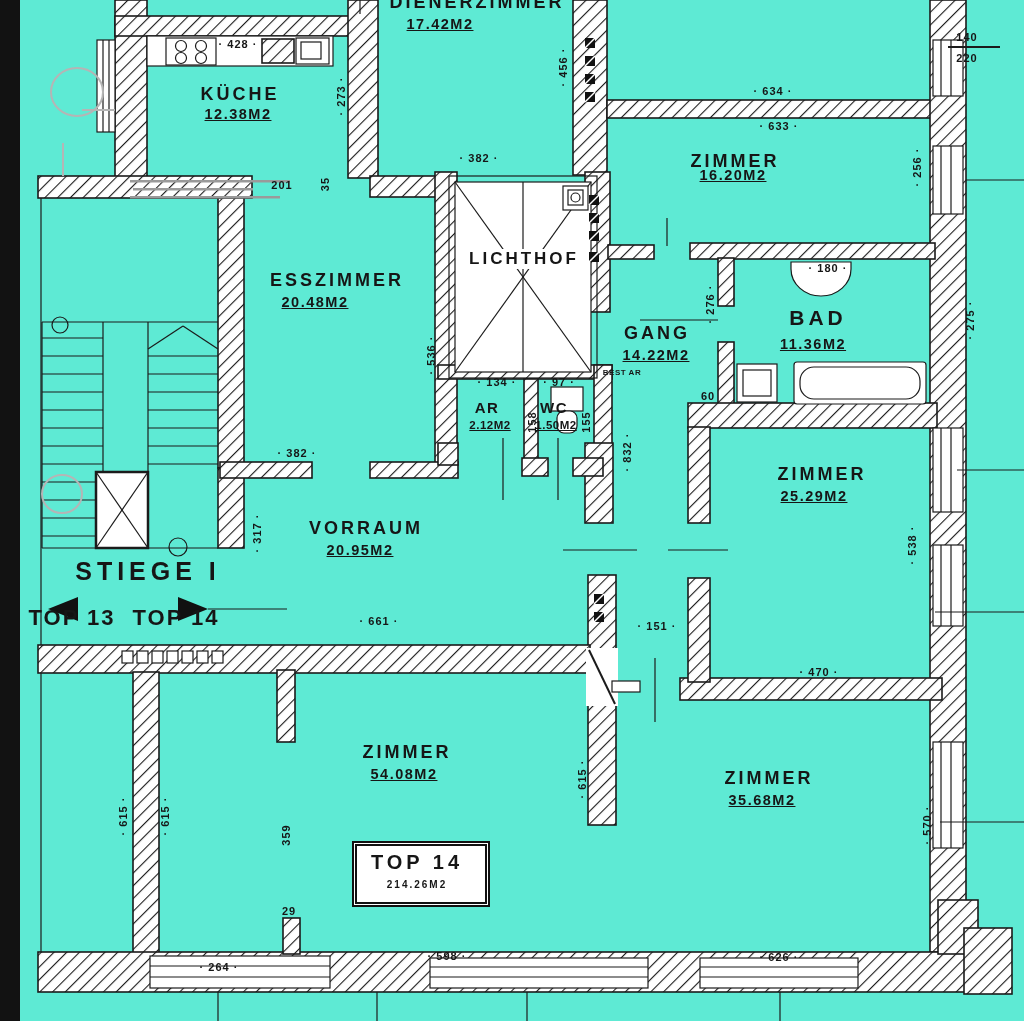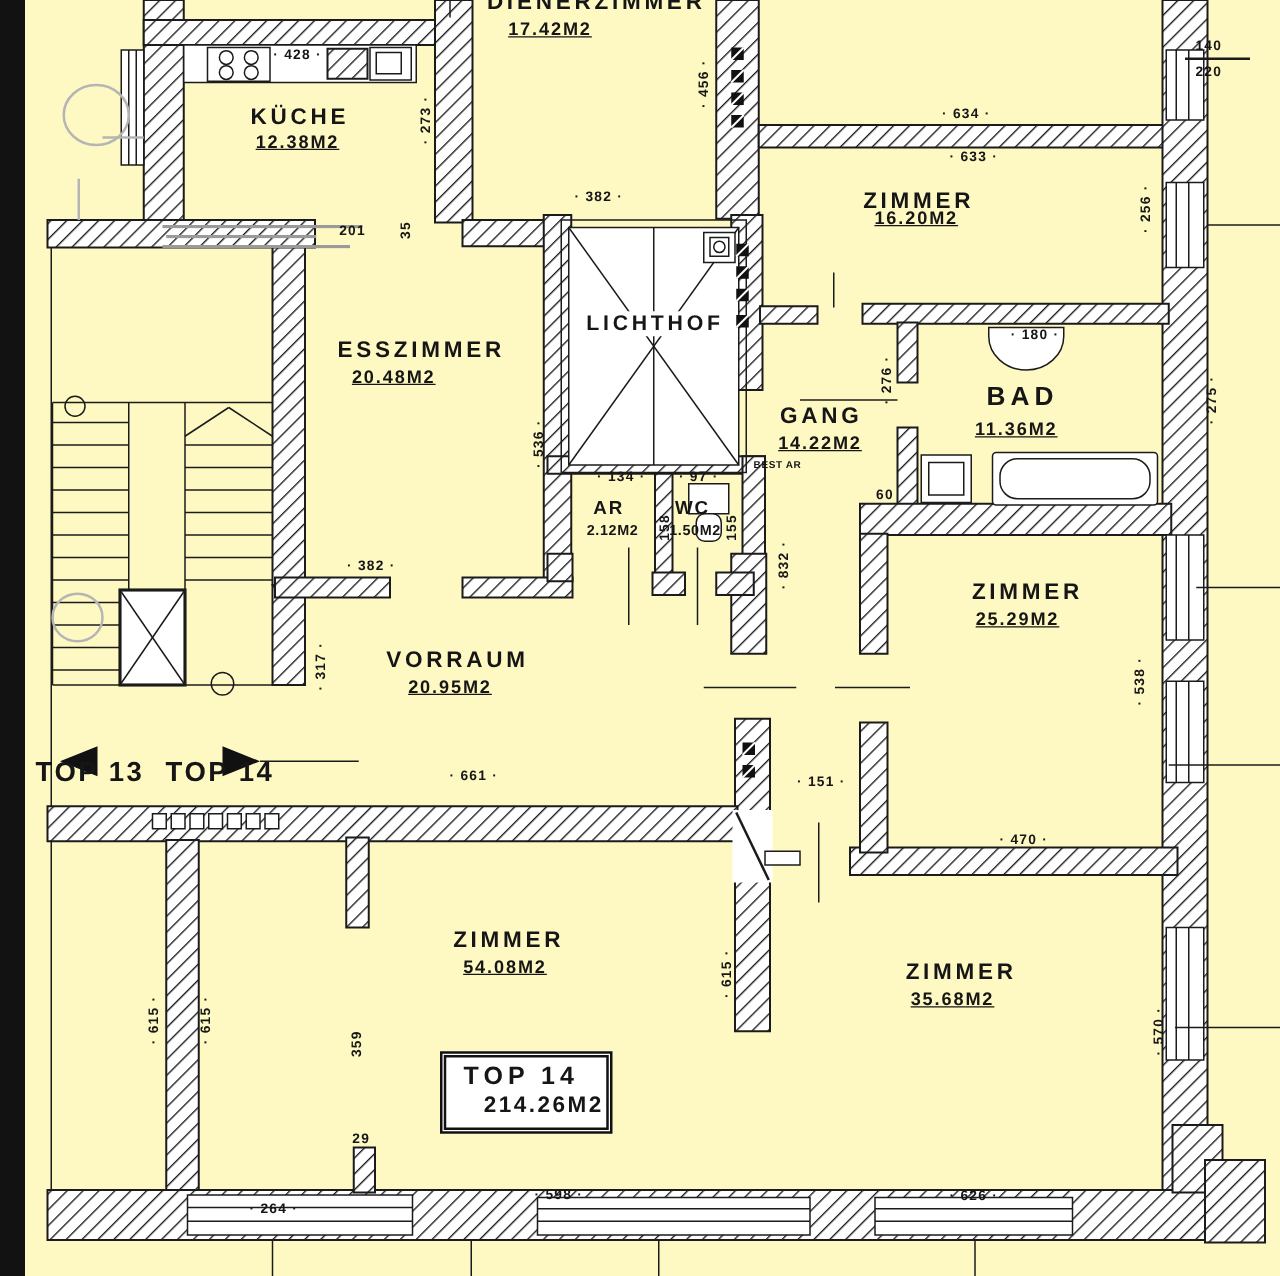--- a/index.html
+++ b/index.html
@@ -1,33 +1,33 @@
 <!DOCTYPE html>
 <html><head>
 <meta charset="utf-8">
 <style>
   html,body{margin:0;padding:0;background:#e8e8e8;}
   .plan{
     position:relative;width:1024px;height:1021px;margin:0 auto;
-    background:#fef9c3;overflow:hidden;
+    background:#5eead4;overflow:hidden;
     font-family:"Liberation Sans",sans-serif;color:#161616;
   }
   .plan svg{position:absolute;left:0;top:0}
   .w{fill:url(#hatch);stroke:#1b1b1b;stroke-width:1.6}
   .wh{fill:#ffffff;stroke:#1b1b1b;stroke-width:1.2}
   .ln{stroke:#1b1b1b;stroke-width:1.2;fill:none}
   .ln2{stroke:#1b1b1b;stroke-width:2;fill:none}
   .gy{stroke:#b5b5b5;stroke-width:2;fill:none}
   .blk{fill:#111}
   .lbl{position:absolute;transform:translate(-50%,-50%);white-space:nowrap;font-weight:700;}
   .rn{font-size:18px;letter-spacing:3px;}
   .ra{font-size:14.5px;letter-spacing:1.5px;text-decoration:underline;}
   .rn-big{font-size:21px;letter-spacing:4px;margin-left:12px;}
   .rn-sm{font-size:15px;letter-spacing:1.5px;}
-  .ra-sm{font-size:11.5px;letter-spacing:.5px;}
+  .ra-sm{font-size:11.5px;letter-spacing:.5px;text-decoration:underline;}
   .dim{position:absolute;transform:translate(-50%,-50%);white-space:nowrap;
        font-weight:700;font-size:11px;letter-spacing:1px;}
   .dimv{position:absolute;transform:translate(-50%,-50%) rotate(-90deg);white-space:nowrap;
        font-weight:700;font-size:11px;letter-spacing:1px;}
   .stg{font-size:25px;letter-spacing:5px;}
   .topn{font-size:22px;letter-spacing:2px;}
   .tiny{font-size:8px;letter-spacing:.5px;}
   .lichthof-lbl{background:#fff;padding:0 3px;font-size:17px;letter-spacing:3px;}
   .unitbox{position:absolute;left:352px;top:841px;width:128px;height:56px;
        border:5px double #111;background:#fff;}
@@ -325,26 +325,27 @@
 
 <span class="lbl rn" style="left:822px;top:474px">ZIMMER</span>
 <span class="lbl ra" style="left:814px;top:496px">25.29M2</span>
 
 <span class="lbl rn" style="left:407px;top:752px">ZIMMER</span>
 <span class="lbl ra" style="left:404px;top:774px">54.08M2</span>
 
 <span class="lbl rn" style="left:769px;top:778px">ZIMMER</span>
 <span class="lbl ra" style="left:762px;top:800px">35.68M2</span>
 
+<span class="lbl stg" style="left:148px;top:571px">STIEGE I</span>
 <span class="lbl topn" style="left:72px;top:618px">TOP 13</span>
 <span class="lbl topn" style="left:176px;top:618px">TOP 14</span>
 
 <div class="unitbox"></div>
 <span class="lbl" style="left:417px;top:862px;font-size:20px;letter-spacing:4px">TOP 14</span>
-<span class="lbl" style="left:435px;top:884px;font-size:18px;letter-spacing:2px">214.26M2</span>
+<span class="lbl" style="left:417px;top:884px;font-size:10px;letter-spacing:2px">214.26M2</span>
 
 <span class="lbl tiny" style="left:622px;top:372px">BEST AR</span>
 
 <span class="dim" style="left:967px;top:37px">140</span>
 <span class="dim" style="left:967px;top:58px">220</span>
 
 <span class="dim" style="left:238px;top:44px">· 428 ·</span>
 <span class="dimv" style="left:341px;top:96px">· 273 ·</span>
 <span class="dim" style="left:282px;top:185px">201</span>
 <span class="dimv" style="left:325px;top:184px">35</span>

